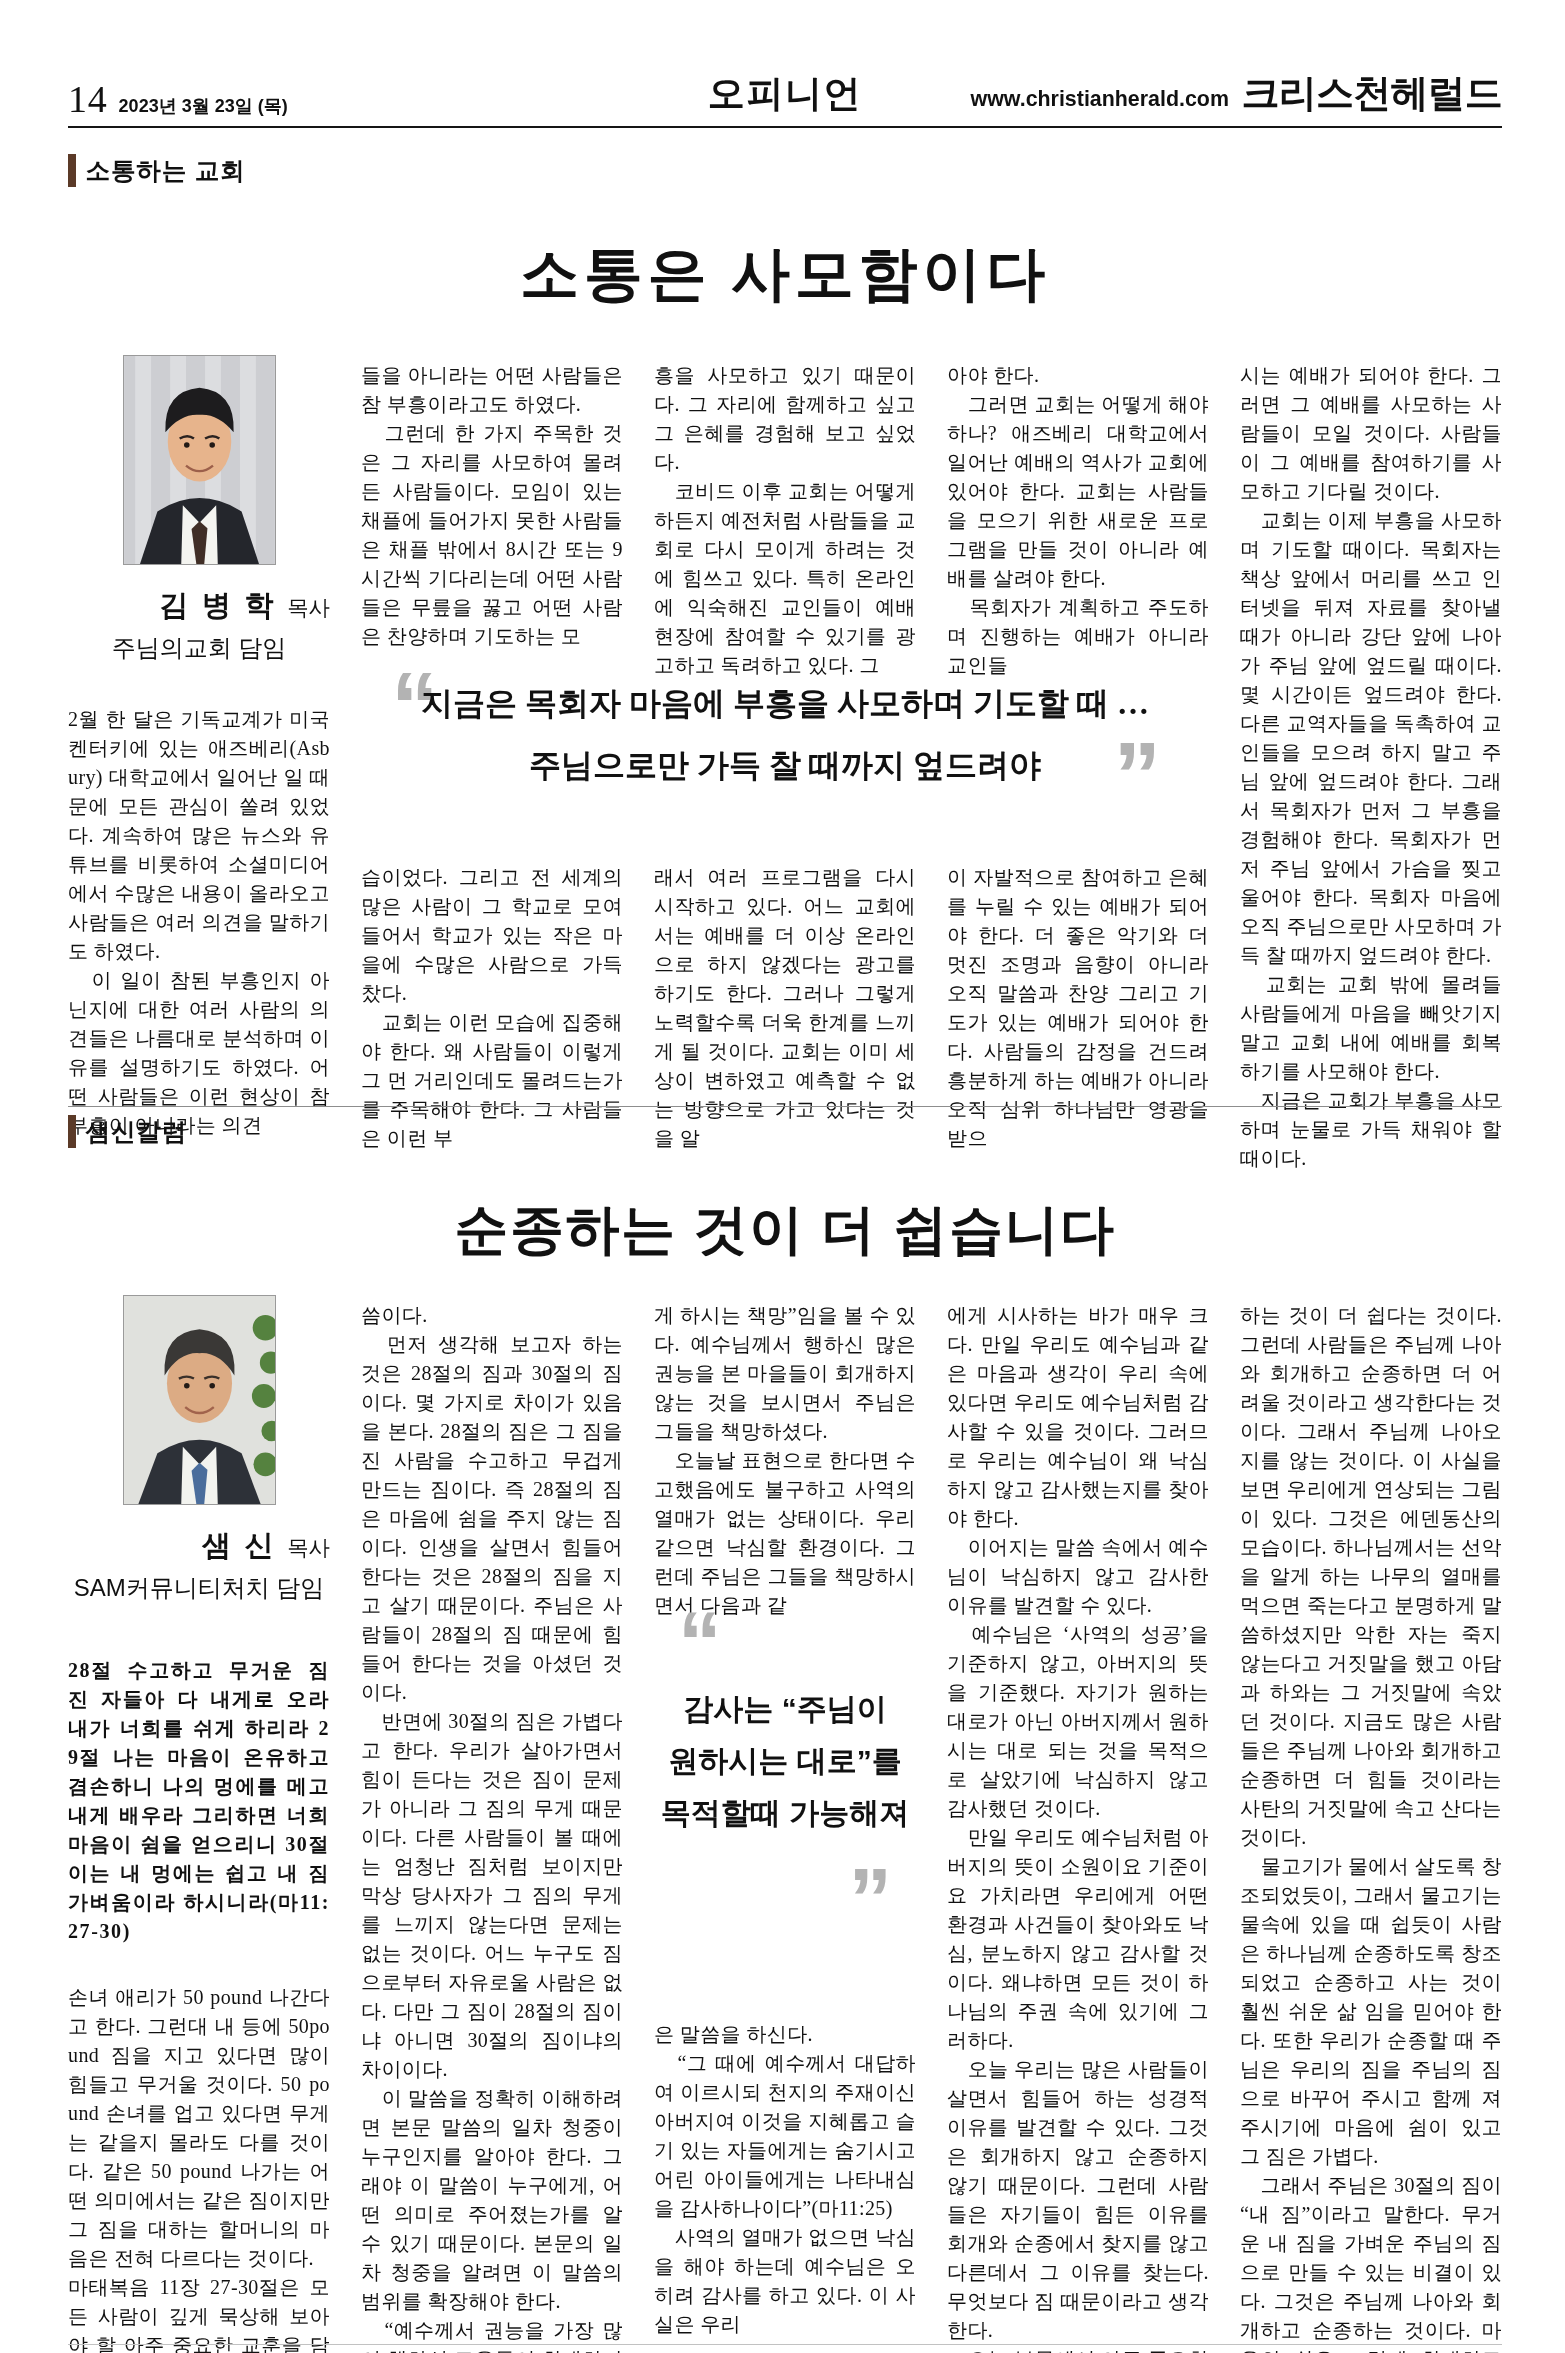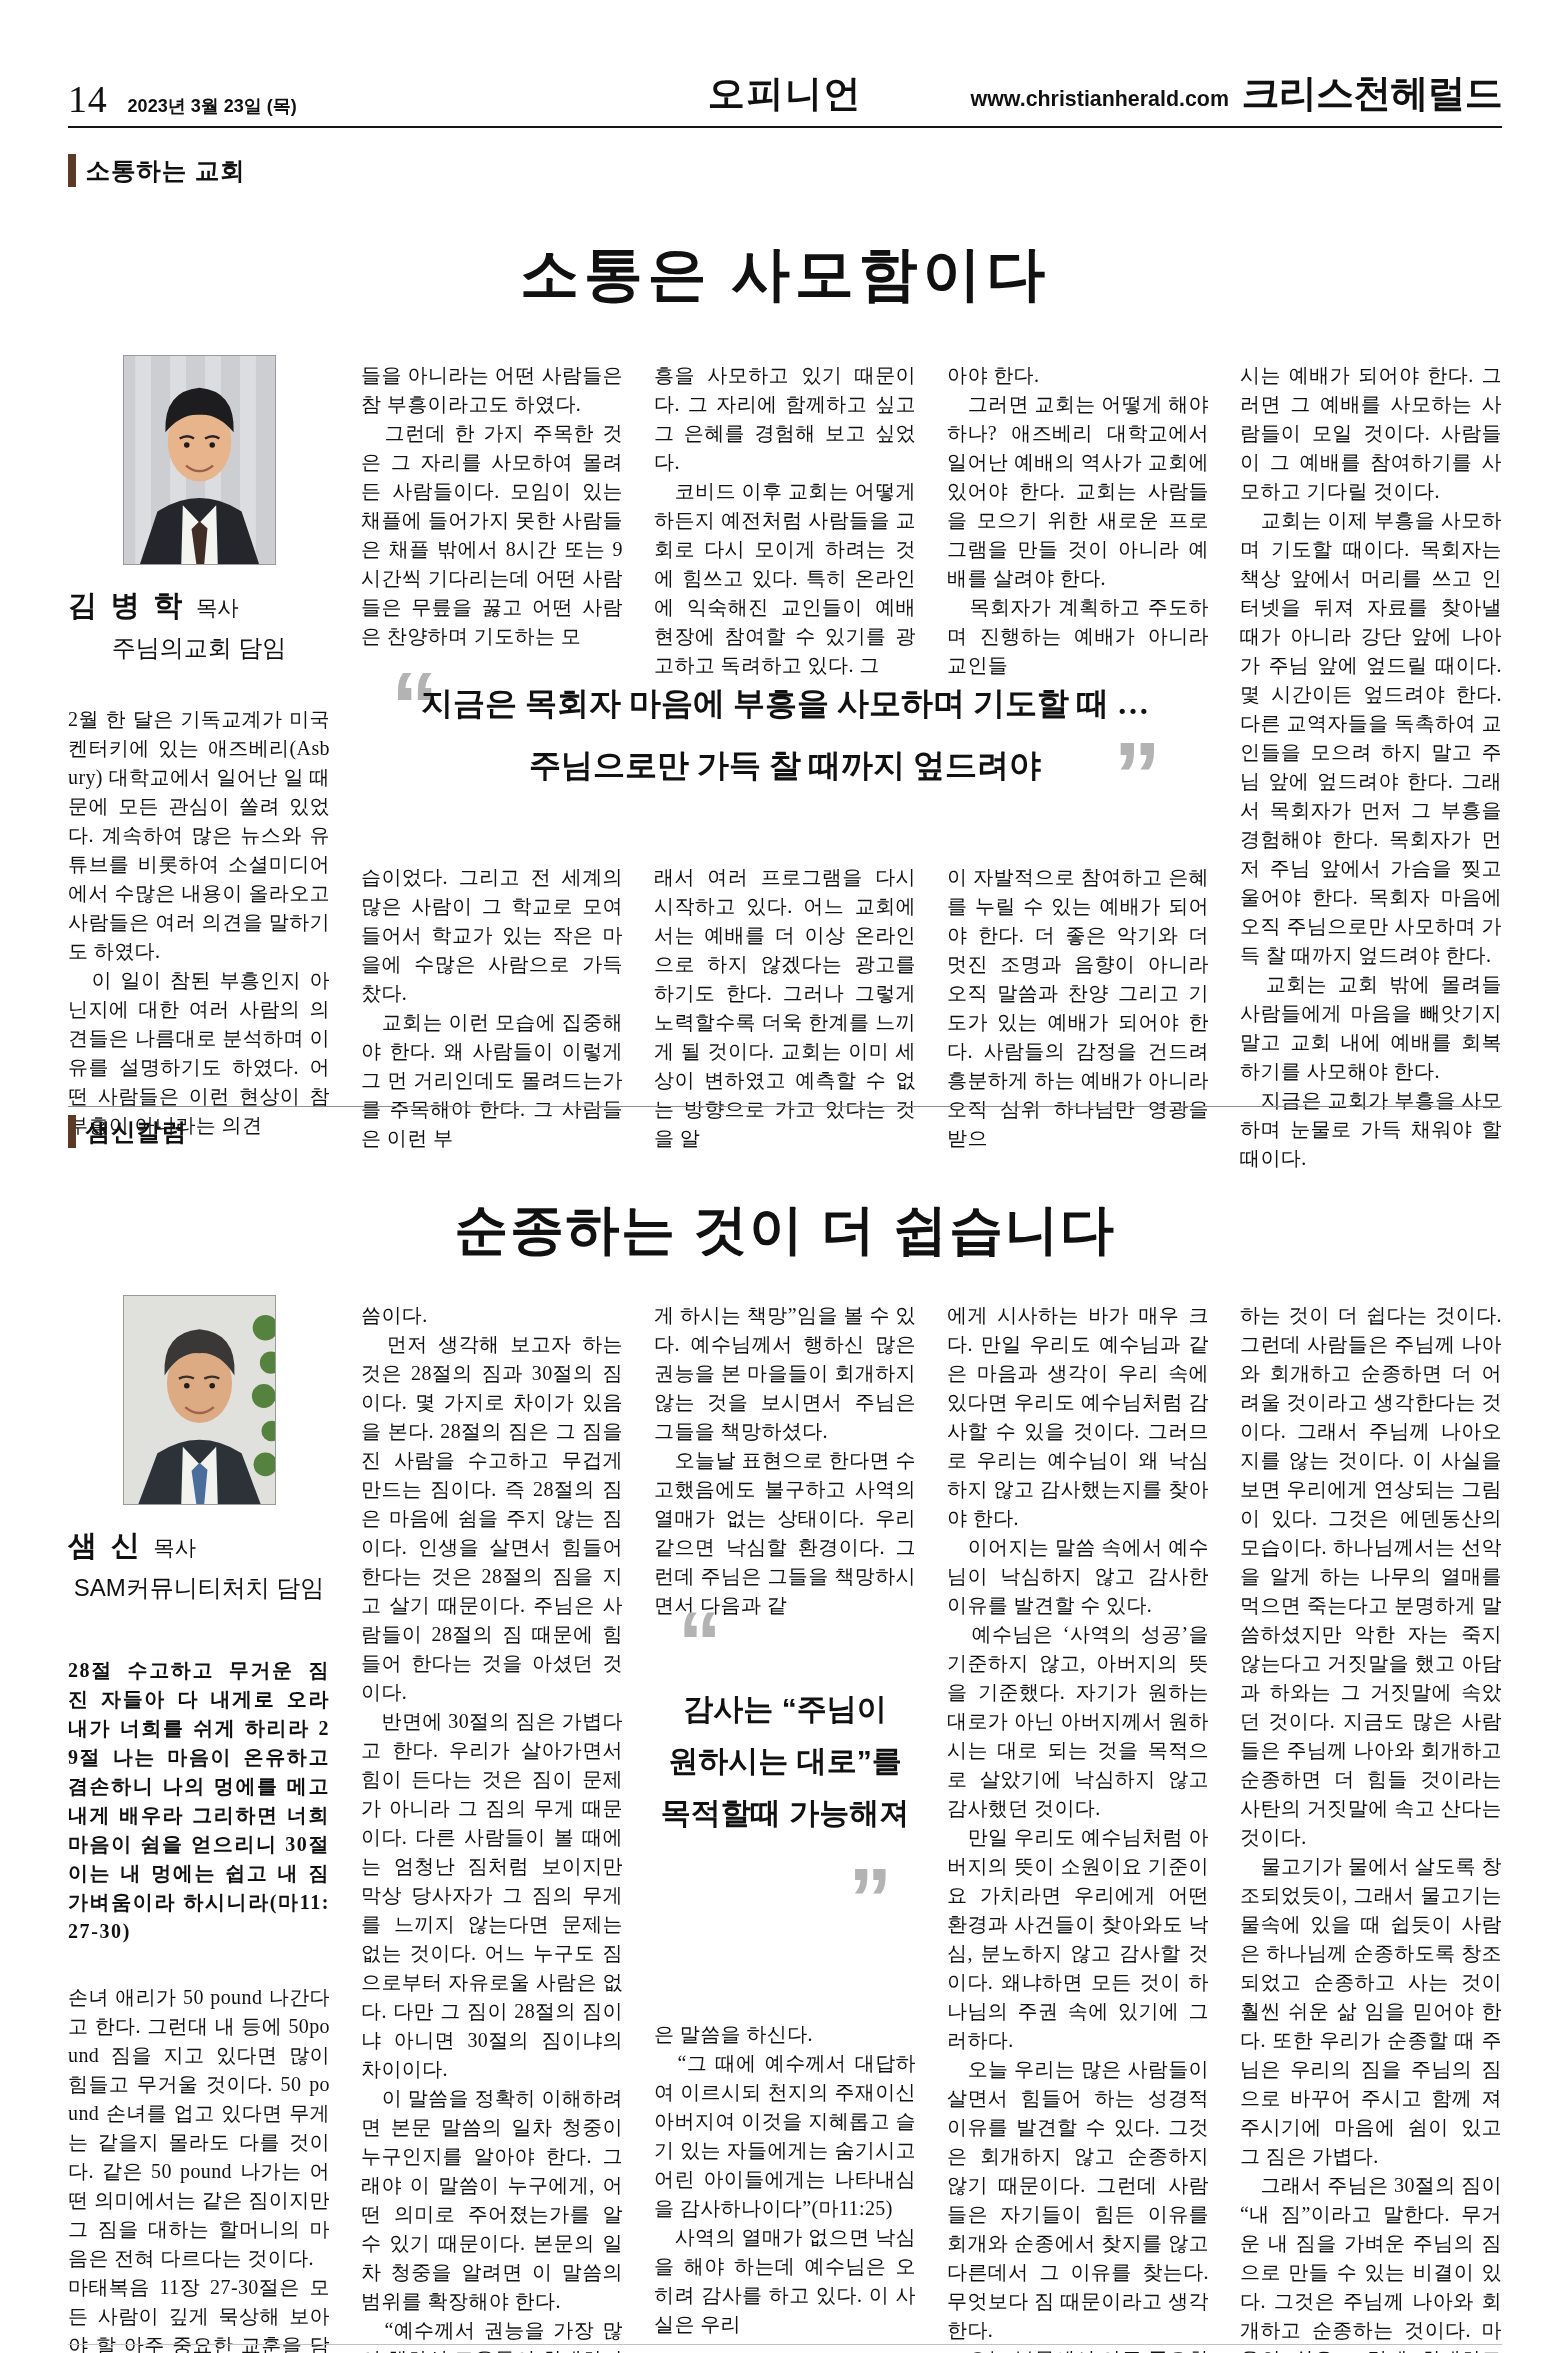--- a/index.html
+++ b/index.html
@@ -1,21 +1,21 @@
 <!DOCTYPE html>
 <html lang="ko" style="font-size:12.7px"><head>
 <meta charset="utf-8">
 <style>
   html,body{margin:0;padding:0;background:#e8e8e8;}
   .page{position:relative;width:1566px;height:2354px;background:#ffffff;margin:0 auto;
         font-family:"Liberation Serif","DejaVu Serif",serif;color:#111;overflow:hidden;}
 
   
   .hdr{position:absolute;top:70px;left:68px;width:1434px;height:51px;}
-  .hdr-left{position:absolute;left:0;bottom:0;display:flex;align-items:baseline;gap:20px;}
+  .hdr-left{position:absolute;left:0;bottom:0;display:flex;align-items:baseline;gap:11px;}
   .pg-num{font-size:38px;font-weight:400;letter-spacing:0.8px;}
   .pg-date{font-family:"Liberation Sans","DejaVu Sans",sans-serif;font-weight:700;font-size:18px;}
   .hdr-center{position:absolute;left:50%;transform:translateX(-50%);bottom:1.6px;
               font-family:"Liberation Sans","DejaVu Sans",sans-serif;font-weight:900;font-size:37px;letter-spacing:1.6px;}
   .hdr-right{position:absolute;right:0;bottom:1.6px;display:flex;align-items:baseline;gap:12.7px;}
   .site-url{font-family:"Liberation Sans","DejaVu Sans",sans-serif;font-weight:700;font-size:21.4px;}
   .masthead{font-family:"Liberation Sans","DejaVu Sans",sans-serif;font-weight:900;font-size:38px;letter-spacing:-0.8px;}
   .hdr-rule{position:absolute;top:126px;left:68px;width:1434px;height:2.4px;background:#151515;}
 
   
@@ -34,21 +34,21 @@
   #a2body{top:1295px;height:1049px;}
   .col{width:262px;flex:0 0 262px;}
   .btxt{font-size:20px;line-height:29px;text-align:justify;word-break:break-all;
         white-space:pre-line;letter-spacing:0.4px;}
   .col .pad-top{padding-top:6.4px;}
   .a1-top{height:508px;}          
   .a1-top .btxt{padding-top:6.4px;}
 
   
   .portrait{display:block;margin:0 auto;border:0.8px solid #9a9a9a;}
-  .cap-name{margin-top:20.7px;text-align:left;font-size:29px;font-weight:700;letter-spacing:3.2px;}
+  .cap-name{margin-top:20.7px;text-align:right;font-size:29px;font-weight:700;letter-spacing:3.2px;}
   .cap-suffix{font-family:"Liberation Sans","DejaVu Sans",sans-serif;font-weight:400;font-size:21.4px;letter-spacing:0;}
   .cap-aff{margin-top:6.4px;text-align:center;font-family:"Liberation Sans","DejaVu Sans",sans-serif;
            font-size:24px;letter-spacing:0;}
   .a1-col1-text{margin-top:41px;}
   .verse{margin-top:52px;font-size:20px;line-height:29px;letter-spacing:1.6px;font-weight:600;
          text-align:justify;word-break:break-all;white-space:pre-line;}
   .a2-col1-text{margin-top:37px;}
 
   
   #quote1{position:absolute;left:361px;top:672px;width:848px;height:175px;

